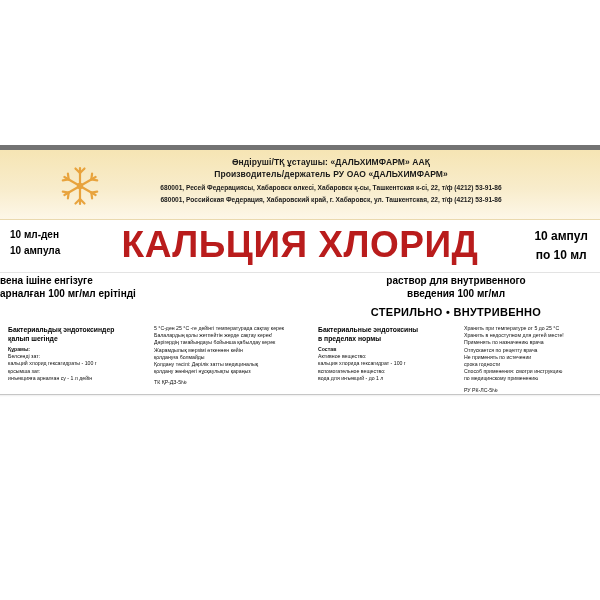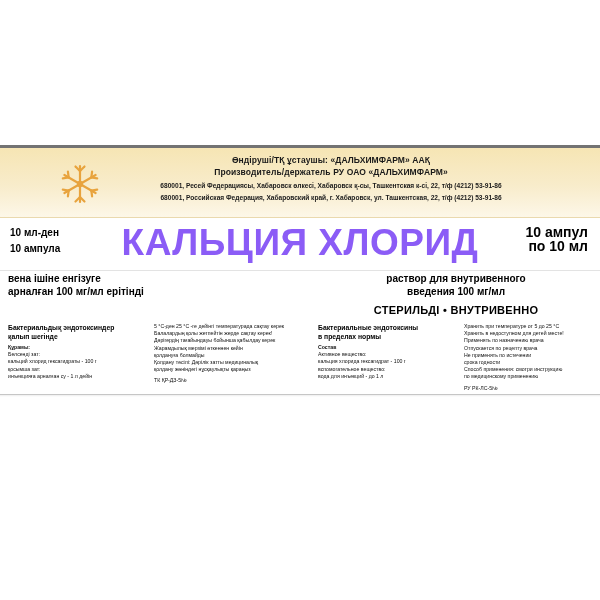--- a/index.html
+++ b/index.html
@@ -8,21 +8,21 @@
     background:#ffffff;
     font-family:"Liberation Sans", sans-serif;
     overflow:hidden;
   }
   .sheet{position:relative;width:600px;height:600px;}
 
   
   .label{
     position:absolute;left:0;top:145px;width:600px;height:250px;
     background:#ffffff;
-    border-top:3px solid #737373;
+    border-top:5px solid #737373;
     border-bottom:1px solid #d8d8d8;
     box-sizing:border-box;
   }
 
   
   .band{
     position:relative;
     height:70px;
     background:linear-gradient(180deg,#f6e5b4 0%, #f8eccb 55%, #fdf7e8 100%);
     box-sizing:border-box;
@@ -59,41 +59,41 @@
     height:52px;
     border-bottom:1px solid #e3e3e3;
   }
   .title{
     position:absolute;left:0;right:0;top:0;
     text-align:center;
     font-size:37px;
     line-height:50px;
     font-weight:bold;
     letter-spacing:0.5px;
-    color:#8b5cf6;
+    color:#b91c1c;
   }
   .vol-left{
     position:absolute;left:10px;top:7px;
     font-size:10px;font-weight:bold;color:#000;line-height:16px;
   }
   .vol-right{
     position:absolute;right:12px;top:7px;
-    font-size:14px;font-weight:bold;color:#000;line-height:14px;
-    text-align:right;
+    font-size:12px;font-weight:bold;color:#000;line-height:19px;
+    text-align:center;
   }
 
   
   .sub-row{
     position:relative;height:48px;
   }
   .sub{
     position:absolute;top:2px;width:46%;
     font-size:10px;font-weight:bold;color:#000;line-height:12.6px;
   }
-  .sub.kk{left:8px;text-align:left;}
+  .sub.kk{left:0;text-align:left;}
   .sub.ru{right:6px;text-align:center;width:46%;}
   .sterile{
     font-size:11px;font-weight:bold;margin-top:6px;letter-spacing:0.3px;
   }
 
   
   .cols{
     position:relative;
     display:flex;
     padding:4px 8px 0 8px;
@@ -165,21 +165,21 @@
       <div class="title">КАЛЬЦИЯ ХЛОРИД</div>
       <div class="vol-right">10 ампул<br>по 10 мл</div>
     </div>
 
     <div class="sub-row">
       <div class="sub kk">
         <div>вена ішіне енгізуге<br>арналған 100 мг/мл ерітінді</div>
       </div>
       <div class="sub ru">
         <div>раствор для внутривенного<br>введения 100 мг/мл</div>
-        <div class="sterile">СТЕРИЛЬДІ • ВНУТРИВЕННО</div>
+        <div class="sterile">СТЕРИЛЬНО • ВНУТРИВЕННО</div>
       </div>
     </div>
 
     <div class="cols">
 
       <div class="col c1">
         <div class="hd">Бактериальдық эндотоксиндер<br>қалып шегінде</div>
         <div class="tx b">Құрамы:</div>
         <div class="tx">Белсенді зат:</div>
         <div class="tx">кальций хлорид гексагидраты - 100 г</div>

